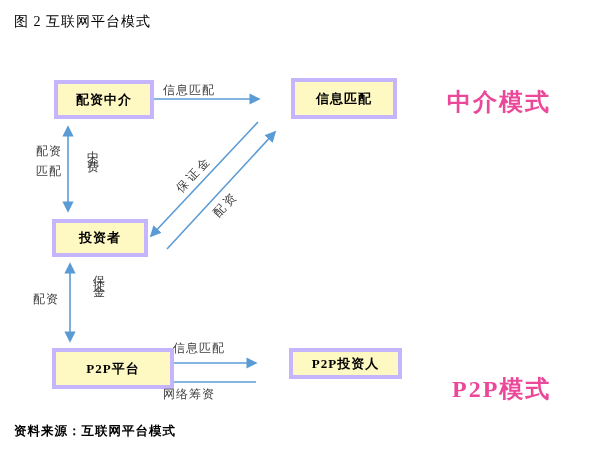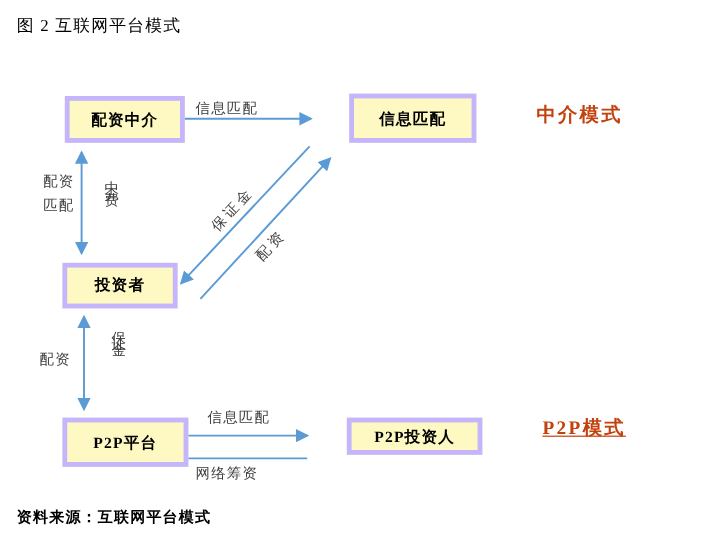--- a/index.html
+++ b/index.html
@@ -12,39 +12,39 @@
   .title { position:absolute; left:14px; top:13px; font-size:14px; font-weight:normal; letter-spacing:1px; }
   .arrows { position:absolute; left:0; top:0; width:602px; height:453px; pointer-events:none; }
   .box {
     position:absolute; border:4px solid #c4b5fd; background:#fef9c3;
     display:flex; align-items:center; justify-content:center;
     font-weight:bold; font-size:13px; letter-spacing:1px;margin-left:24px;
   }
   .b-agent    { left:30px;  top:80px;  width:100px; height:39px; }
   .b-company  { left:267px; top:78px;  width:106px; height:41px; }
   .b-investor { left:28px;  top:219px; width:96px; height:38px; }
-  .b-p2p      { left:28px;  top:348px; width:105px; height:41px; }
+  .b-p2p      { left:28px;  top:348px; width:122px; height:41px; }
   .b-p2pinv   { left:265px; top:348px; width:113px; height:31px; }
 
   .lbl { position:absolute; font-size:12px; color:#3d3d3d; letter-spacing:1px; }
   .l-info    { left:163px; top:82px;  width:72px; text-align:left; }
   .l-match   { left:36px;  top:141px; width:46px; line-height:20px; }
   .l-fee     { left:84px;  top:141px; }
   .l-peizi2  { left:33px;  top:291px; }
   .l-margin2 { left:90px;  top:266px; }
   .l-publish { left:163px; top:340px; width:72px; text-align:center; }
   .l-crowd   { left:163px; top:386px; width:72px; }
   .vert { writing-mode:vertical-rl; letter-spacing:5px; }
   .diag { white-space:nowrap; letter-spacing:3px; }
   .l-margin-diag { left:156px; top:166px; width:76px; text-align:center; transform:rotate(-47deg); }
   .l-peizi-diag  { left:200px; top:196px; width:52px; text-align:center; transform:rotate(-47deg); }
 
-  .mode { position:absolute; font-size:16px; font-weight:bold; letter-spacing:2px; color:#c2410c; }
+  .mode { position:absolute; font-size:24px; font-weight:bold; letter-spacing:2px; color:#ec4899; }
   .m-agent { left:447px; top:86px; }
-  .m-p2p   { left:452px; top:347px;text-decoration:underline; }
+  .m-p2p   { left:452px; top:373px; }
 
   .source { position:absolute; left:14px; top:423px; font-size:12.5px; font-weight:bold; letter-spacing:1px; }
 </style>
 </head>
 <body>
 
 <div class="stage">
 
   <div class="title">图 2 互联网平台模式</div>
 

